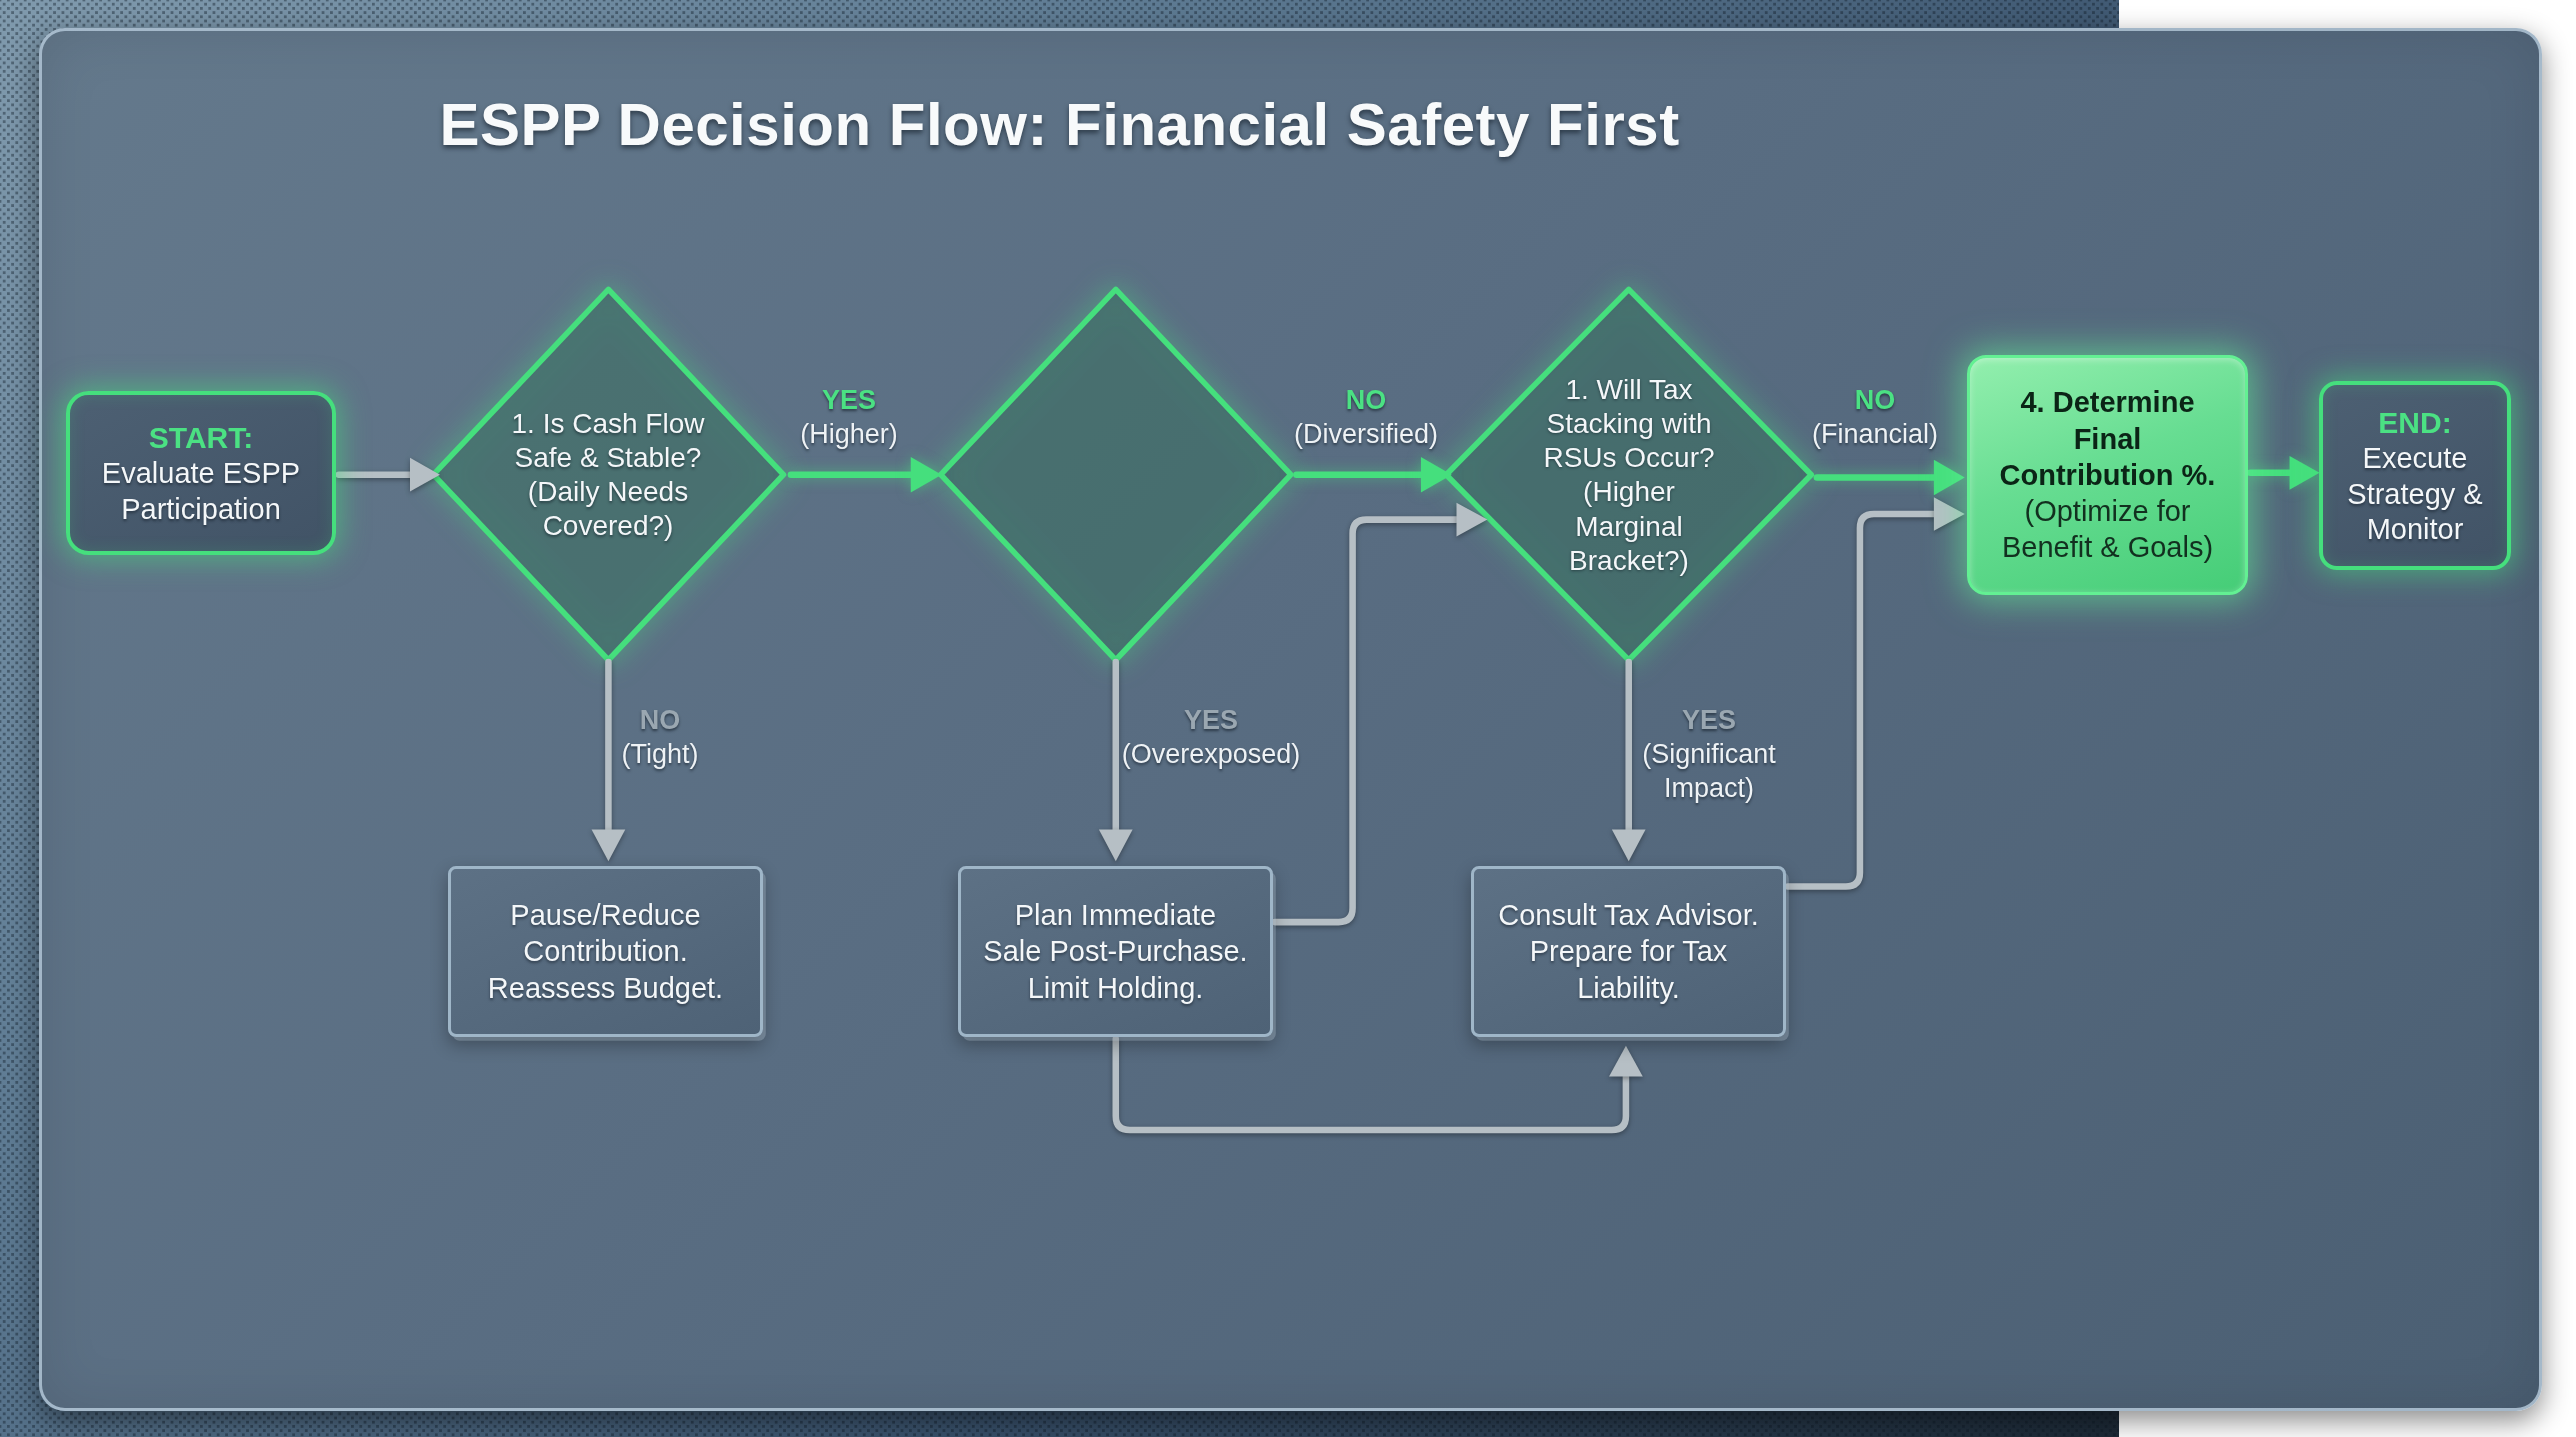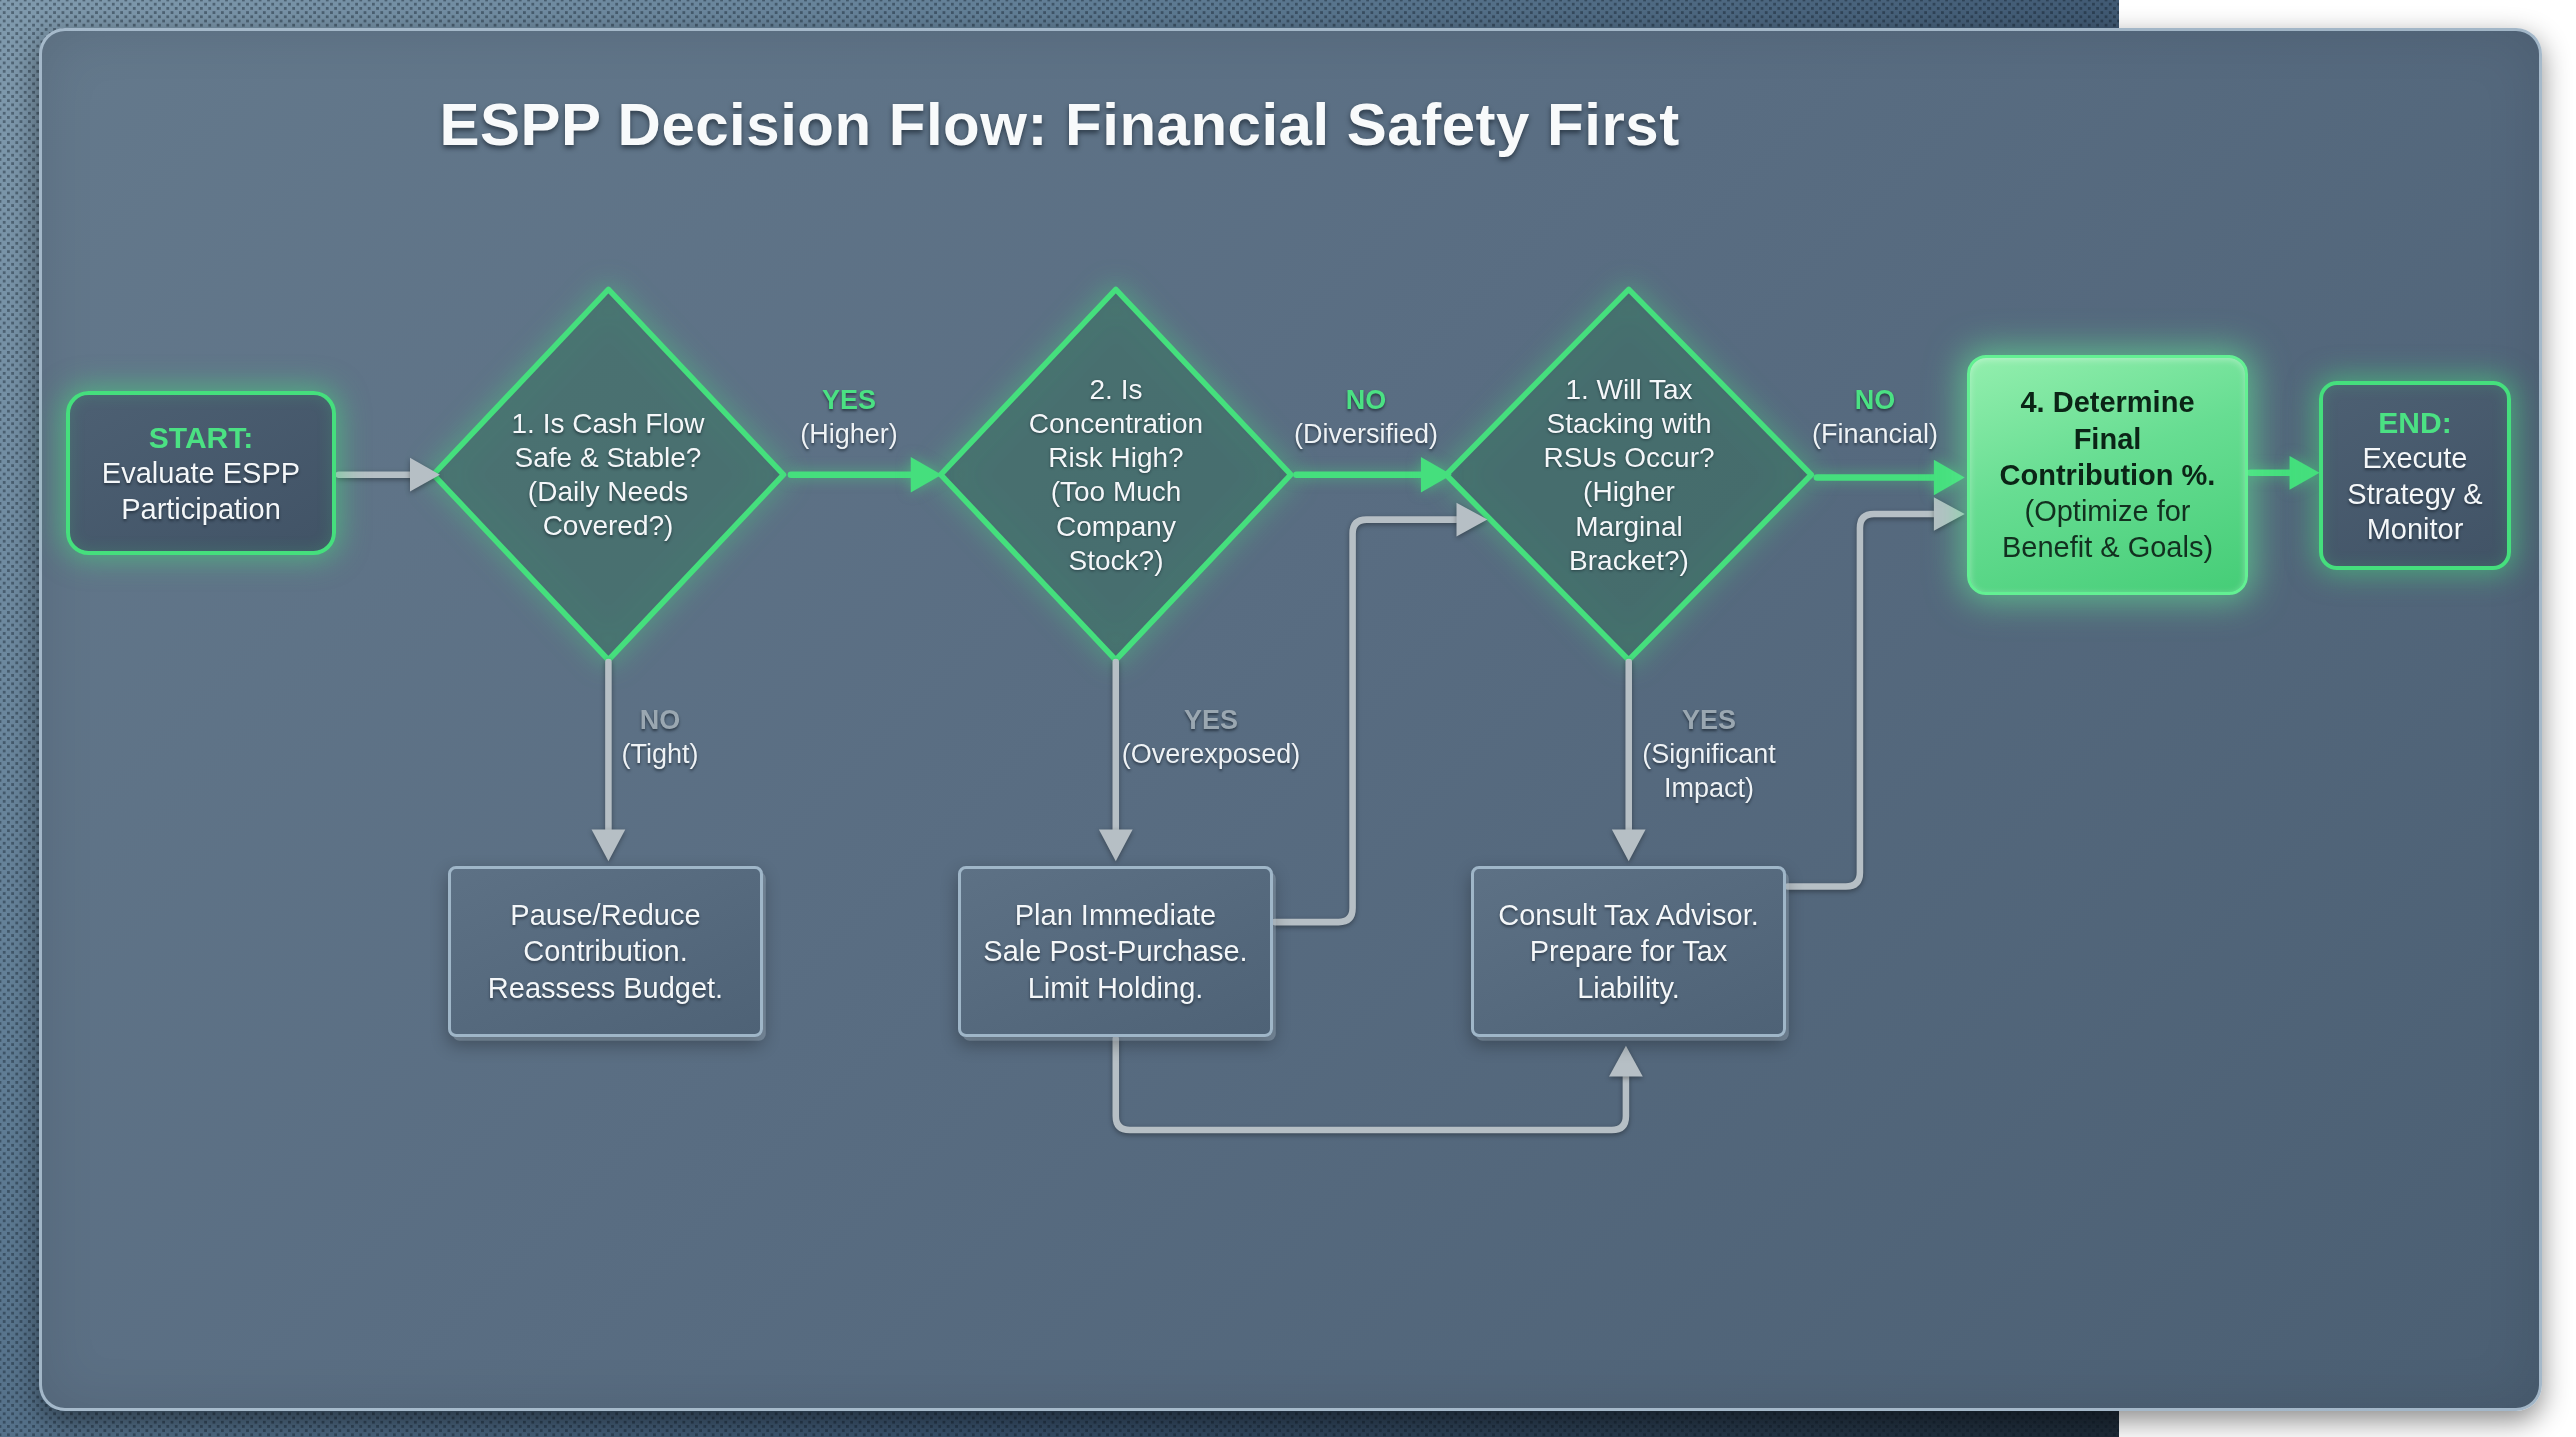--- a/index.html
+++ b/index.html
@@ -144,26 +144,20 @@
   <div class="node terminal" style="left:66px; top:391px; width:270px; height:164px;">
     <div class="head">START:</div>
     <div class="node-text body">Evaluate ESPP
 Participation</div>
   </div>
 
   <div class="qtext" style="left:608px; top:475px; width:243px;">1. Is Cash Flow
 Safe &amp; Stable?
 (Daily Needs
 Covered?)</div>
-  <div class="qtext" style="left:1116px; top:475px; width:215px;">2. Is
-Concentration
-Risk High?
-(Too Much
-Company
-Stock?)</div>
   <div class="qtext" style="left:1629px; top:475px; width:215px;">1. Will Tax
 Stacking with
 RSUs Occur?
 (Higher
 Marginal
 Bracket?)</div>
 
   <div class="node final-step" style="left:1967px; top:355px; width:281px; height:240px;">
     <div class="head">4. Determine
 Final

